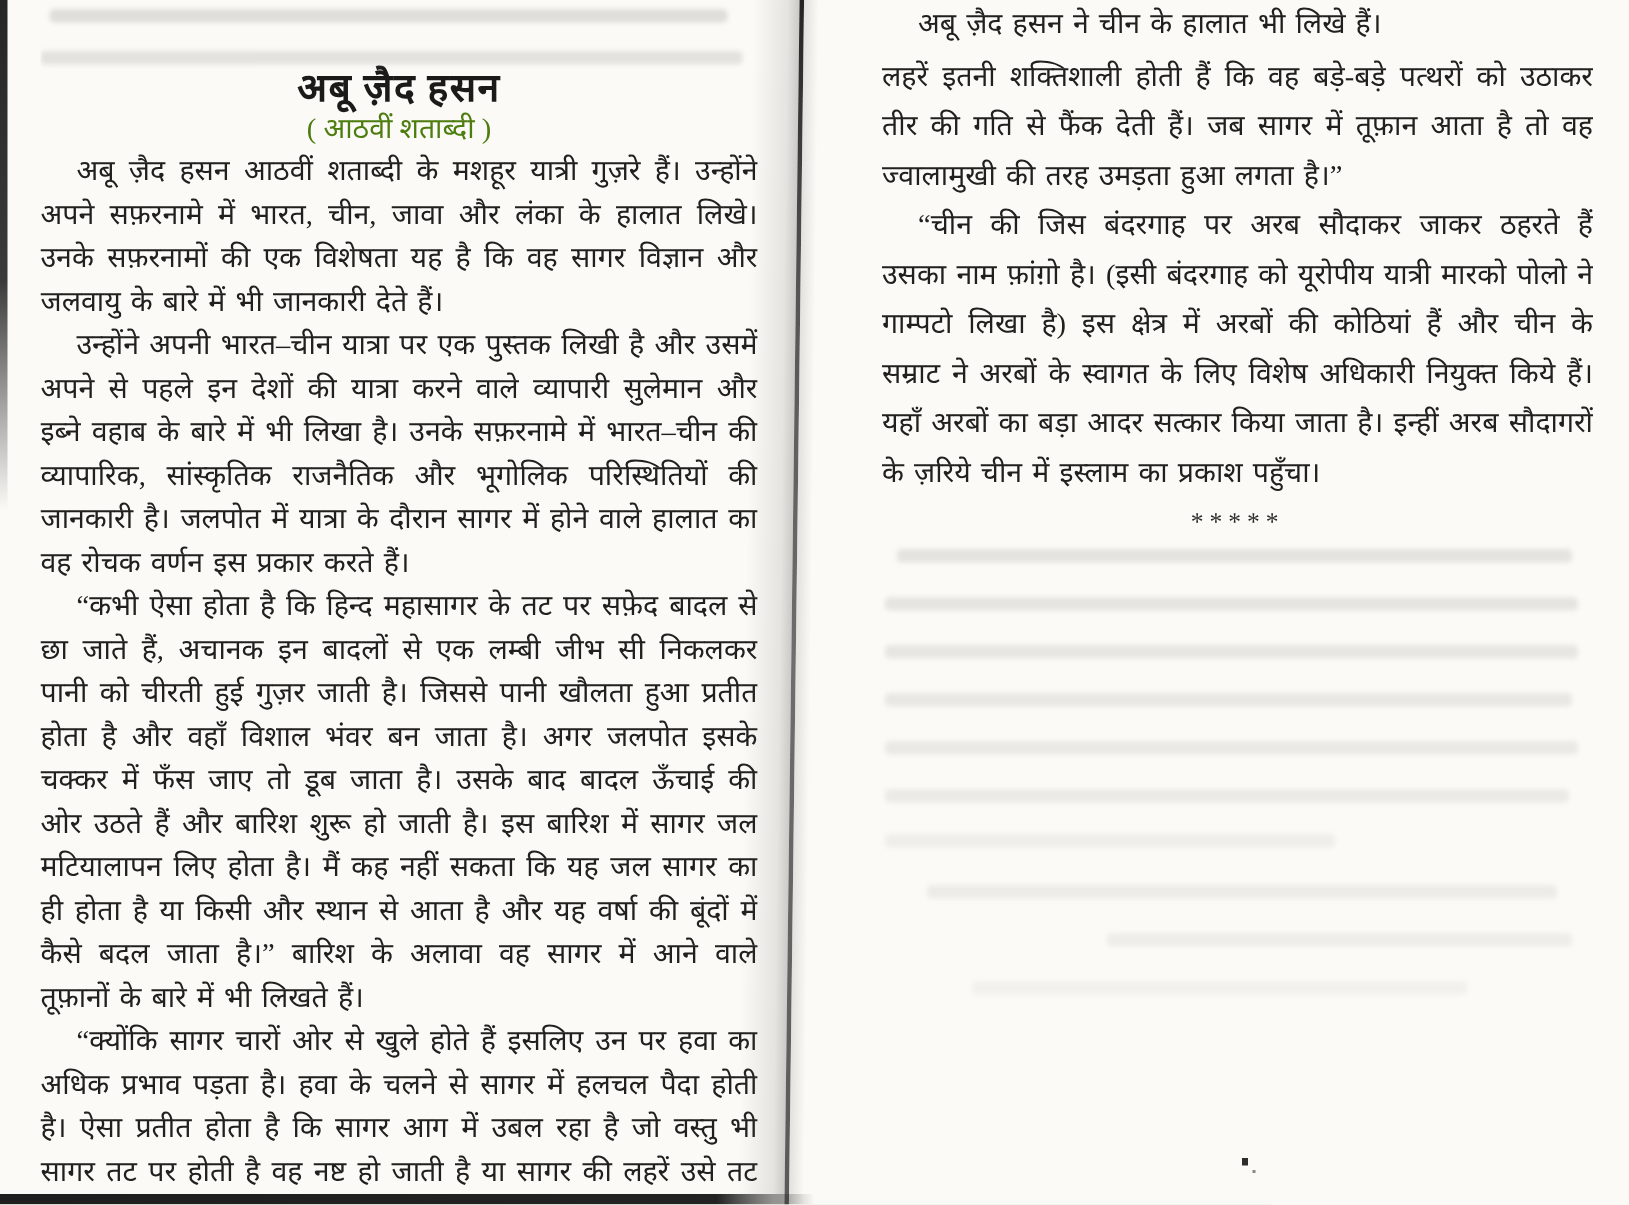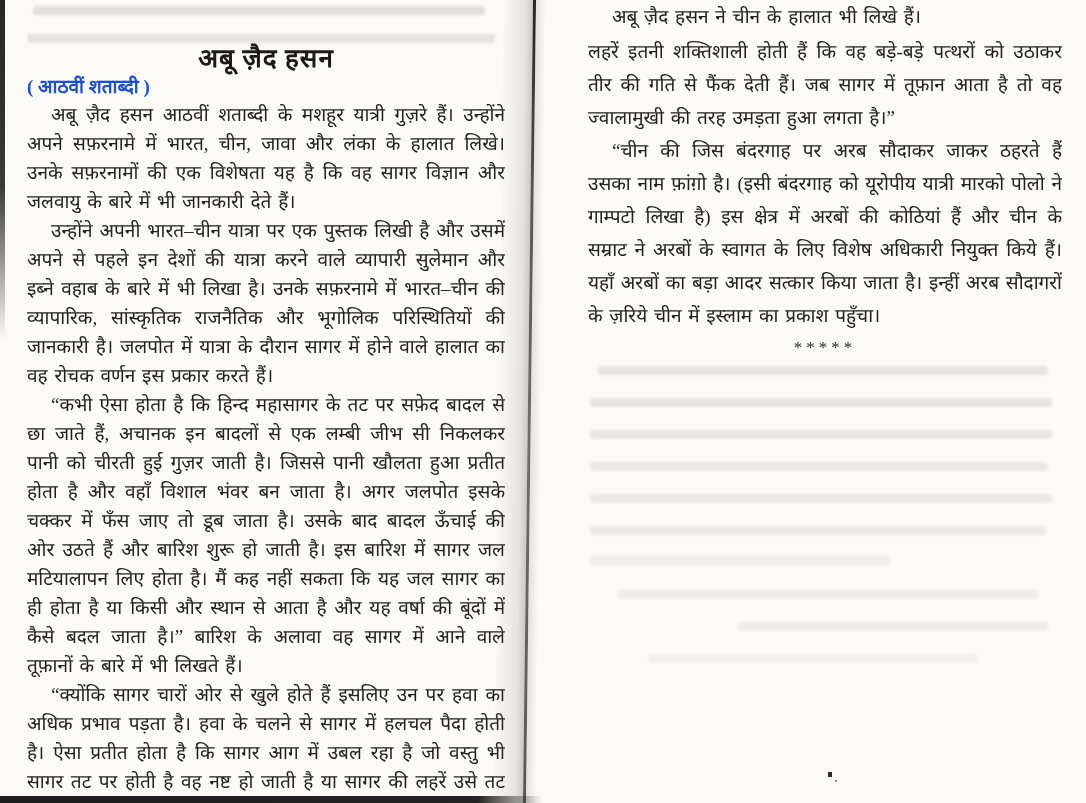--- a/index.html
+++ b/index.html
@@ -38,21 +38,21 @@
   }
   
   .col{position:absolute;top:0;overflow:hidden;}
   .col-left{left:27px;width:478px;height:796px;}
   .col-right{left:588px;width:474px;height:796px;}
   .heading{
     font-size:26px;font-weight:bold;text-align:center;
     letter-spacing:1px;line-height:30px;margin-top:4px;color:#1c1a18;
   }
   .subheading{
-    font-size:19px;font-weight:bold;text-align:left;line-height:26px;color:#1d4ed8;
+    font-size:19px;font-weight:normal;text-align:center;line-height:26px;color:#4d7c0f;
   }
   p.body-text{
     margin:0;
     font-size:19px;
     line-height:29px;
     text-align:justify;
     text-justify:inter-word;
     word-spacing:2px;
   }
   .col-right p.body-text{line-height:33px;}

